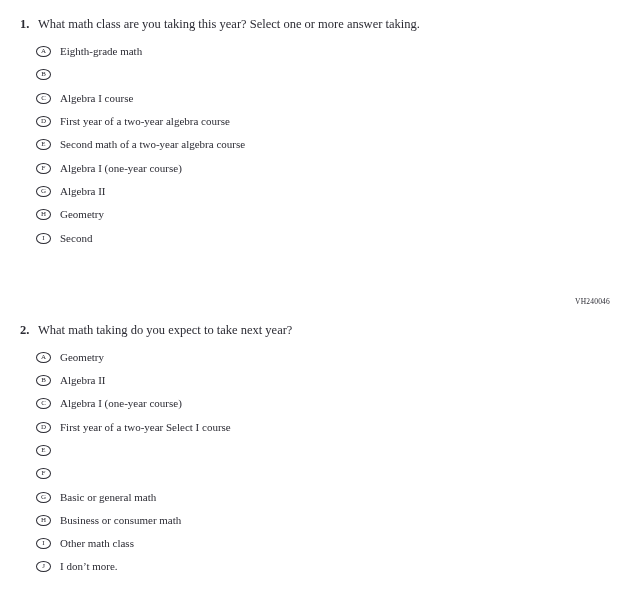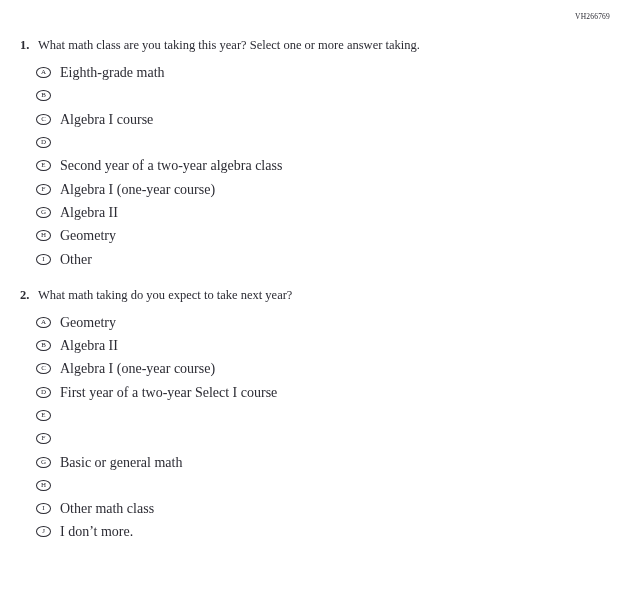--- a/index.html
+++ b/index.html
@@ -49,74 +49,75 @@
     height: 11px;
     border: 1px solid #2b2b33;
     border-radius: 50%;
     font-size: 7px;
     line-height: 1;
     margin-right: 9px;
     flex: 0 0 15px;
     cursor: pointer;
   }
   .choice-label {
-    font-size: 14px;
+    font-size: 11px;
     line-height: 15px;
   }
 </style>
 </head>
 <body>
 
 <div>
 
   <section>
-    <div class="question-code code-1">VH266769</div>
     <div class="prompt-row">
       <span class="q-number">1.</span>
       <span><span>What math class are you taking this year? Select </span><span class="prompt-bold">one or more</span><span> answer taking.</span></span>
     </div>
     <div class="choices">
         <div class="choice-row">
           <span class="oval">A</span>
           <span class="choice-label">Eighth-grade math</span>
         </div>
         <div class="choice-row">
           <span class="oval">B</span>
         </div>
         <div class="choice-row">
           <span class="oval">C</span>
           <span class="choice-label">Algebra I course</span>
         </div>
         <div class="choice-row">
           <span class="oval">D</span>
+          <span class="choice-label">First year of a two-year algebra course</span>
         </div>
         <div class="choice-row">
           <span class="oval">E</span>
-          <span class="choice-label">Second year of a two-year algebra class</span>
+          <span class="choice-label">Second math of a two-year algebra course</span>
         </div>
         <div class="choice-row">
           <span class="oval">F</span>
           <span class="choice-label">Algebra I (one-year course)</span>
         </div>
         <div class="choice-row">
           <span class="oval">G</span>
           <span class="choice-label">Algebra II</span>
         </div>
         <div class="choice-row">
           <span class="oval">H</span>
           <span class="choice-label">Geometry</span>
         </div>
         <div class="choice-row">
           <span class="oval">I</span>
-          <span class="choice-label">Other</span>
+          <span class="choice-label">Second</span>
         </div>
       </div>
   </section>
 
   <section>
+    <div class="question-code code-2">VH240046</div>
     <div class="prompt-row">
       <span class="q-number">2.</span>
       <span><span>What math taking do you expect to take next year?</span><span class="prompt-bold"></span><span></span></span>
     </div>
     <div class="choices">
         <div class="choice-row">
           <span class="oval">A</span>
           <span class="choice-label">Geometry</span>
         </div>
         <div class="choice-row">
@@ -136,20 +137,21 @@
         </div>
         <div class="choice-row">
           <span class="oval">F</span>
         </div>
         <div class="choice-row">
           <span class="oval">G</span>
           <span class="choice-label">Basic or general math</span>
         </div>
         <div class="choice-row">
           <span class="oval">H</span>
+          <span class="choice-label">Business or consumer math</span>
         </div>
         <div class="choice-row">
           <span class="oval">I</span>
           <span class="choice-label">Other math class</span>
         </div>
         <div class="choice-row">
           <span class="oval">J</span>
           <span class="choice-label">I don’t more.</span>
         </div>
       </div>

